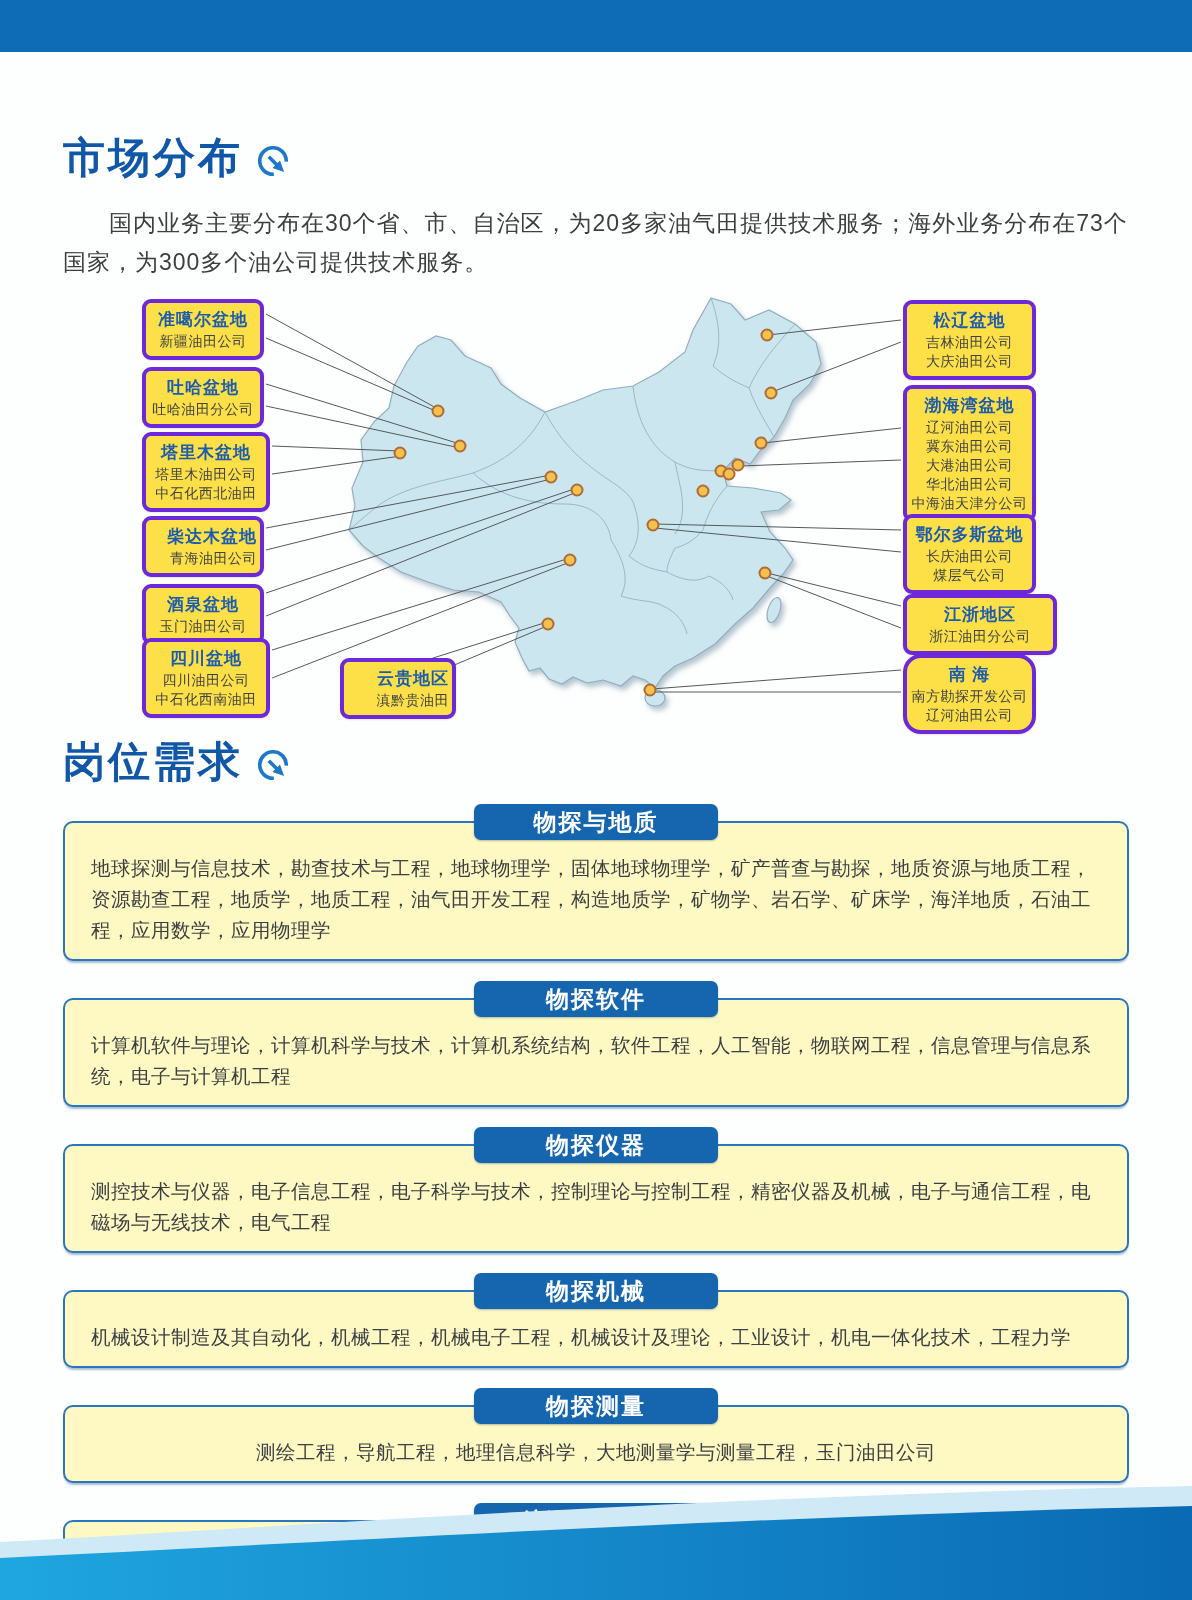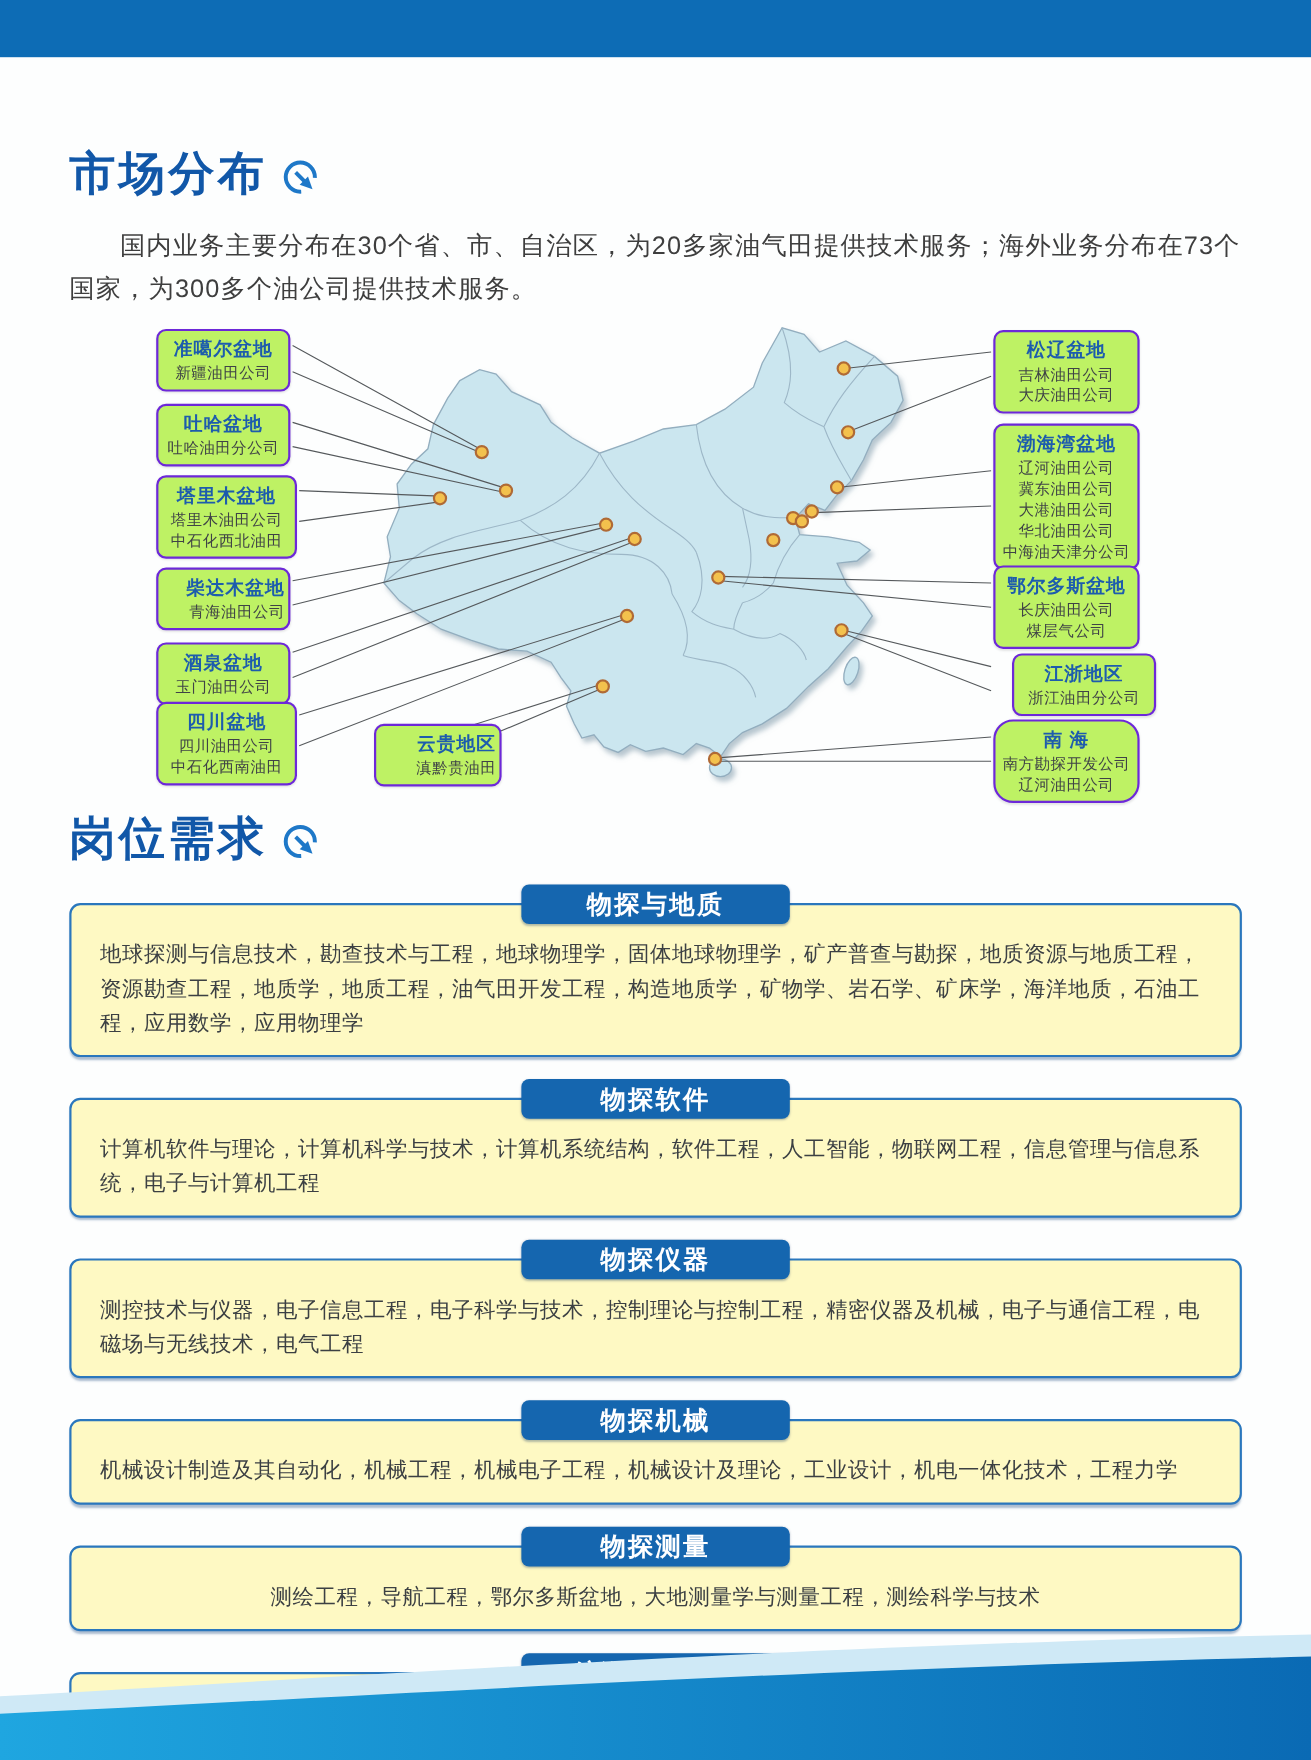--- a/index.html
+++ b/index.html
@@ -20,21 +20,21 @@
   .title-icon{flex:0 0 auto;margin-top:6px;}
   
   .intro{
     margin:18px 60px 0 63px;font-size:23px;line-height:39px;color:#3e3e3e;
     text-indent:2em;letter-spacing:1px;
   }
   
   .map-wrap{position:relative;width:1192px;height:430px;margin-top:8px;}
   .map-svg{position:absolute;left:0;top:0;width:1192px;height:430px;}
   .ml{
-    position:absolute;background:#bef264;border:2px solid #6d28d9;border-radius:9px;
+    position:absolute;background:#fde047;border:4px solid #6d28d9;border-radius:9px;
     padding:5px 3px;text-align:center;box-sizing:border-box;z-index:2;
     box-shadow:0 1px 2px rgba(0,0,0,.10);
   }
   .ml-title{color:#1d5cad;font-weight:bold;font-size:17px;line-height:24px;letter-spacing:1px;}
   .ml-co{color:#3f4346;font-size:14px;line-height:19px;letter-spacing:.5px;}
   
   .sections{margin:14px 63px 0 63px;}
   .section{position:relative;padding-top:17px;margin-bottom:20px;}
   .tab{
     position:absolute;top:0;left:50%;transform:translateX(-50%);
@@ -187,21 +187,21 @@
     <div class="ml-co">冀东油田公司</div>
     <div class="ml-co">大港油田公司</div>
     <div class="ml-co">华北油田公司</div>
     <div class="ml-co">中海油天津分公司</div>
   </div>
   <div class="ml" style="left:903px;top:224px;width:133px;">
     <div class="ml-title">鄂尔多斯盆地</div>
     <div class="ml-co">长庆油田公司</div>
     <div class="ml-co">煤层气公司</div>
   </div>
-  <div class="ml" style="left:903px;top:304px;width:131px;margin-left:17px;">
+  <div class="ml" style="left:903px;top:304px;width:154px;">
     <div class="ml-title">江浙地区</div>
     <div class="ml-co">浙江油田分公司</div>
   </div>
   <div class="ml" style="left:903px;top:364px;width:133px;border-radius:18px;">
     <div class="ml-title">南 海</div>
     <div class="ml-co">南方勘探开发公司</div>
     <div class="ml-co">辽河油田公司</div>
   </div>
 </div>
 
@@ -235,21 +235,21 @@
   </div>
   <div class="section">
     <div class="tab">物探机械</div>
     <div class="box">
       <p>机械设计制造及其自动化，机械工程，机械电子工程，机械设计及理论，工业设计，机电一体化技术，工程力学</p>
     </div>
   </div>
   <div class="section center">
     <div class="tab">物探测量</div>
     <div class="box">
-      <p>测绘工程，导航工程，鄂尔多斯盆地，大地测量学与测量工程，测绘科学与技术</p>
+      <p>测绘工程，导航工程，地理信息科学，大地测量学与测量工程，玉门油田公司</p>
     </div>
   </div>
   <div class="section center">
     <div class="tab">航海船舶机械</div>
     <div class="box">
       <p>航海技术，轮机工程，机械工程，机械电子工程，船舶电子电气工程，化学工程与工艺</p>
     </div>
   </div>
 </div>
 

